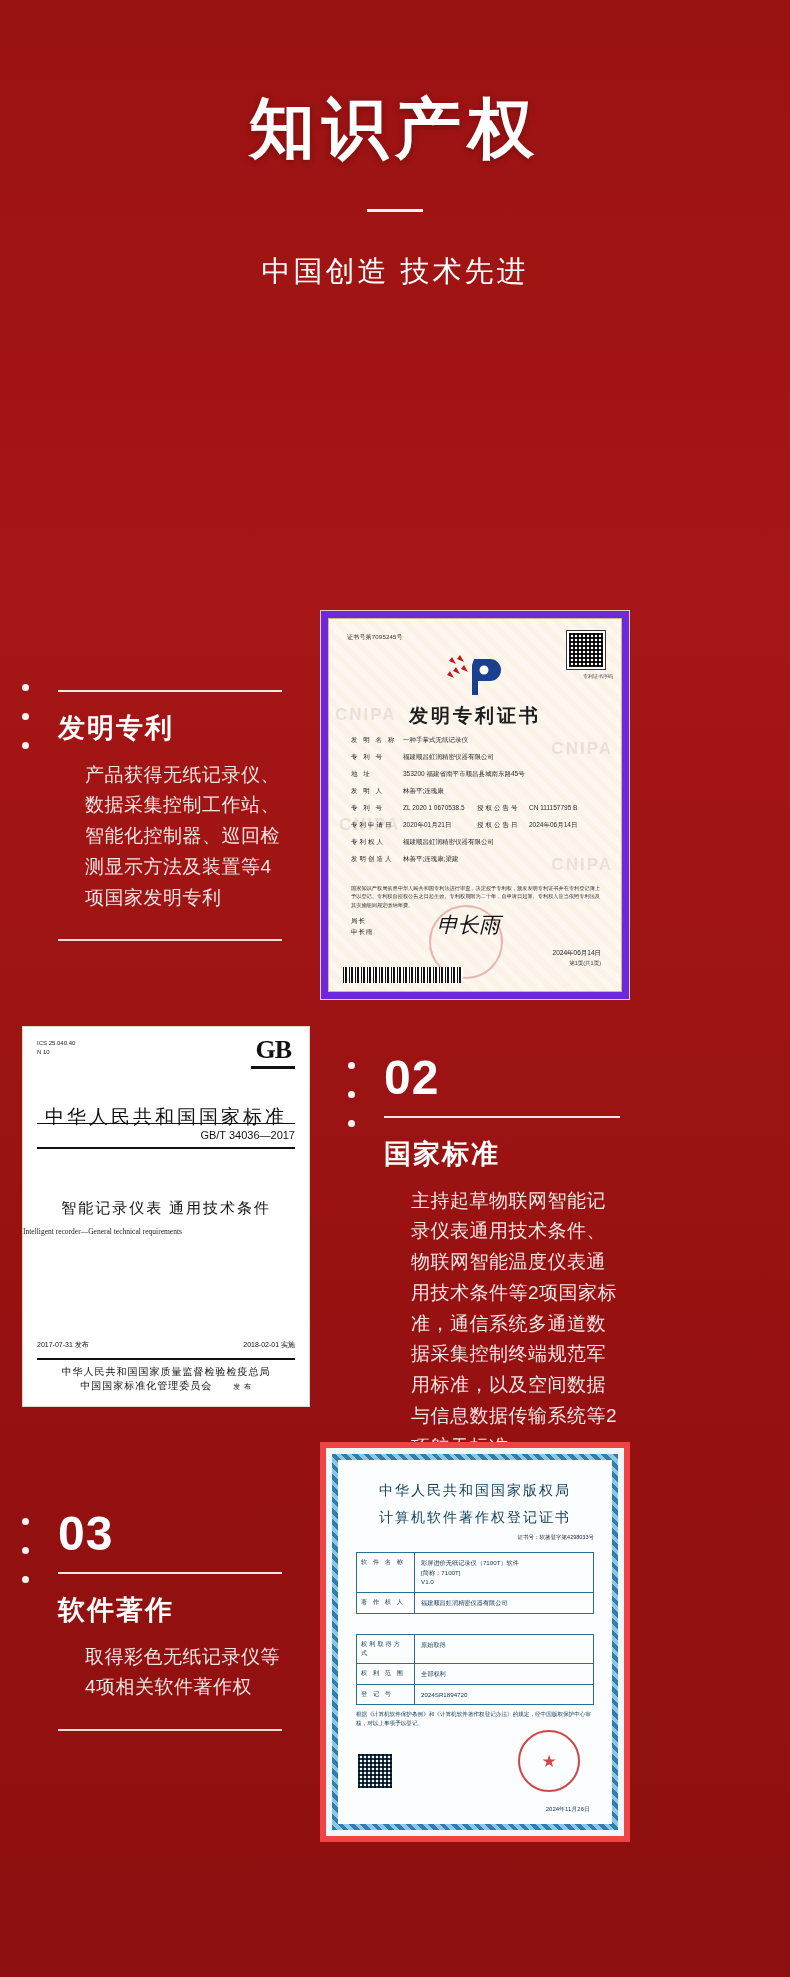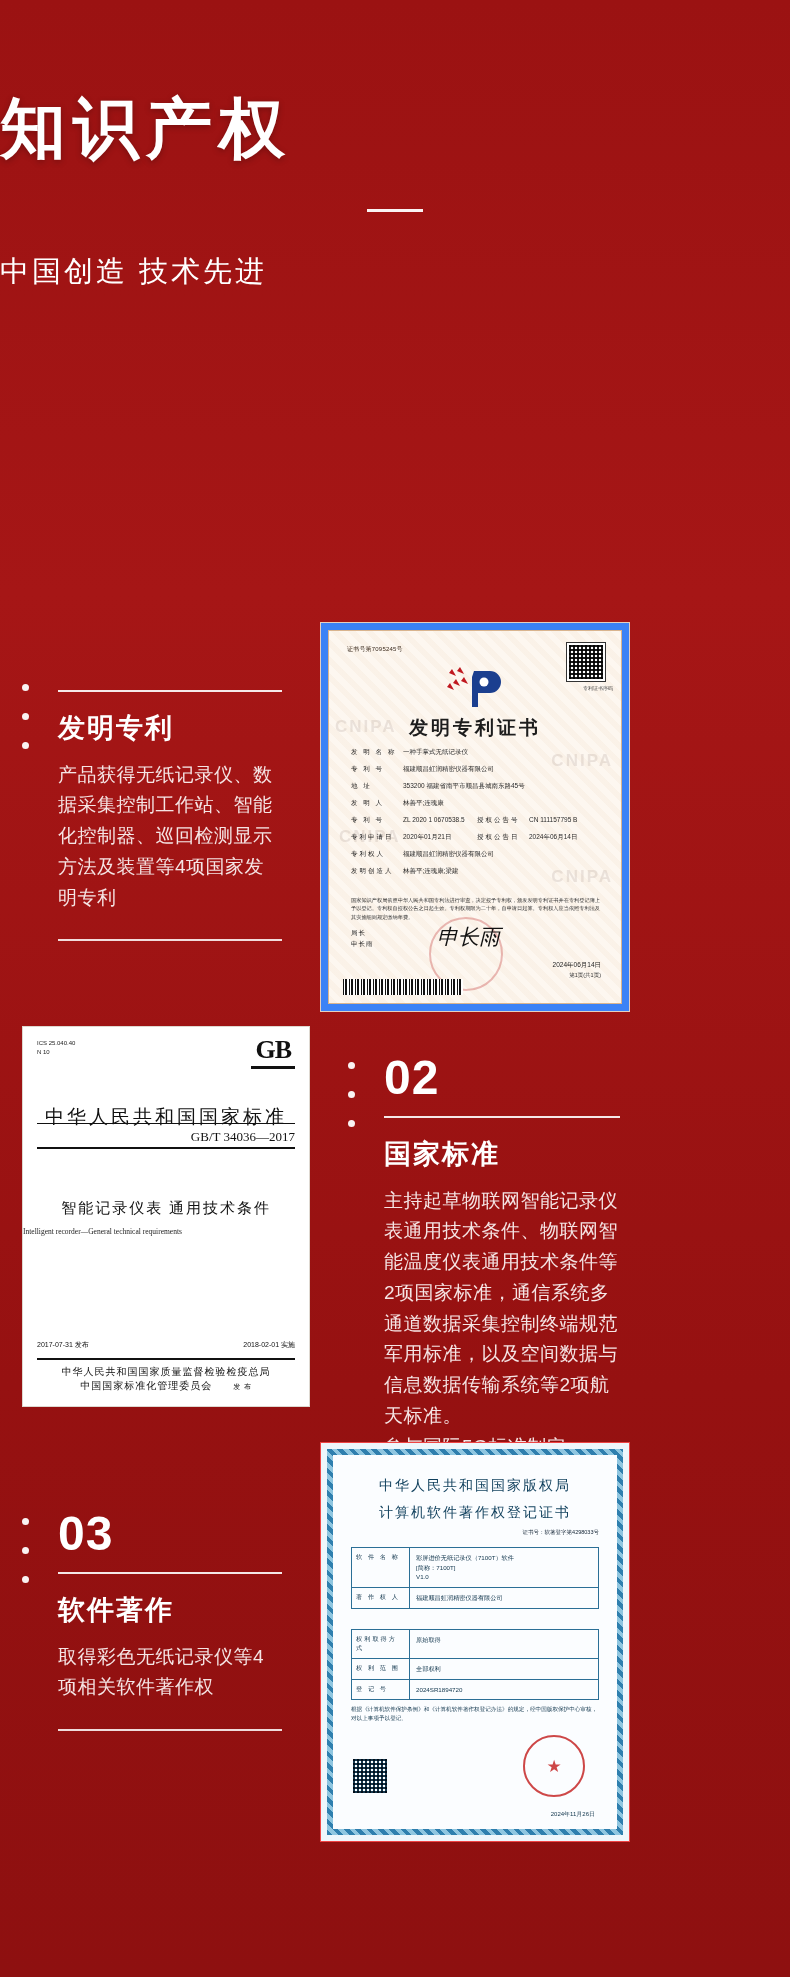--- a/index.html
+++ b/index.html
@@ -11,21 +11,21 @@
   }
   body {
     position: relative;
     overflow: hidden;
     background: linear-gradient(180deg, #9b1212 0%, #a61616 30%, #961111 70%, #8e1010 100%);
   }
 
   
   .header {
     padding-top: 92px;
-    text-align: left;
+    text-align: center;
   }
   .header .title {
     color: #ffffff;
     font-size: 66px;
     font-weight: bold;
     letter-spacing: 7px;
     line-height: 1.1;
     text-shadow: 0 2px 6px rgba(0,0,0,0.25);
   }
   .header .divider {
@@ -81,38 +81,38 @@
     font-weight: bold;
     letter-spacing: 2px;
     margin-bottom: 14px;
   }
   .body {
     color: #f5e4e4;
     font-size: 19px;
     line-height: 1.62;
     letter-spacing: 0.5px;
     white-space: pre-line;
+    margin-left: 27px;
   }
   .underline {
     height: 2px;
     background: rgba(255,255,255,0.85);
     margin-top: 26px;
   }
 
   
   .cert {
     position: absolute;
     background: #ffffff;
     overflow: hidden;
   }
   .cert1 {
     left: 320px; top: 318px; width: 310px; height: 390px;
-    background: #3b82f6;
+    background: #6d28d9;
     border: 1px solid #e6cfc0;
-    margin-top: 12px;
   }
   .cert1 .inner {
     position: absolute;
     inset: 7px;
     border: 1px solid #d9b48e;
     background:
       repeating-linear-gradient(45deg, rgba(228,196,160,0.10) 0 6px, rgba(255,255,255,0) 6px 12px),
       #fdf7f0;
   }
   .c1-serial {
@@ -213,21 +213,21 @@
   }
   .c2-title {
     position: absolute; left: 0; right: 0; top: 62px;
     text-align: center;
     font-family: "Liberation Serif", serif;
     font-size: 19px; color: #111; letter-spacing: 3px; margin-top: 15px;
   }
   .c2-line { position: absolute; left: 14px; right: 14px; top: 96px; height: 1px; background: #111; }
   .c2-code {
     position: absolute; right: 14px; top: 102px;
-    font-size: 13px; color: #111; font-family: Liberation Serif, serif; text-align: center;
+    font-size: 11px; color: #111; font-family: Liberation Sans, sans-serif; text-align: center;
   }
   .c2-line2 { position: absolute; left: 14px; right: 14px; top: 120px; height: 2px; background: #111; }
   .c2-name {
     position: absolute; left: 0; right: 0; top: 172px;
     text-align: center;
     font-family: "Liberation Serif", serif;
     font-size: 15px; color: #111; letter-spacing: 2px;
   }
   .c2-en {
     position: absolute; left: 0; right: 0; top: 200px;
@@ -246,21 +246,21 @@
     font-family: "Liberation Serif", serif;
     font-size: 10px; color: #111; line-height: 1.45;
     letter-spacing: 1px;
   }
   .c2-issuer .fb { font-size: 7px; margin-left: 21px; }
 
   
   .cert3 {
     left: 320px; top: 1150px; width: 310px; height: 400px;
     background: #eef6fb;
-    border: 1px solid #ef4444;
+    border: 6px solid #ef4444;
   }
   .c3-border {
     position: absolute; inset: 6px;
     border: 6px solid transparent;
     background:
       linear-gradient(#fbfdff,#fbfdff) padding-box,
       repeating-linear-gradient(45deg,#2f7fae 0 4px,#8fc6e0 4px 8px) border-box;
   }
   .c3-title {
     position: absolute; left: 0; right: 0; top: 34px;

